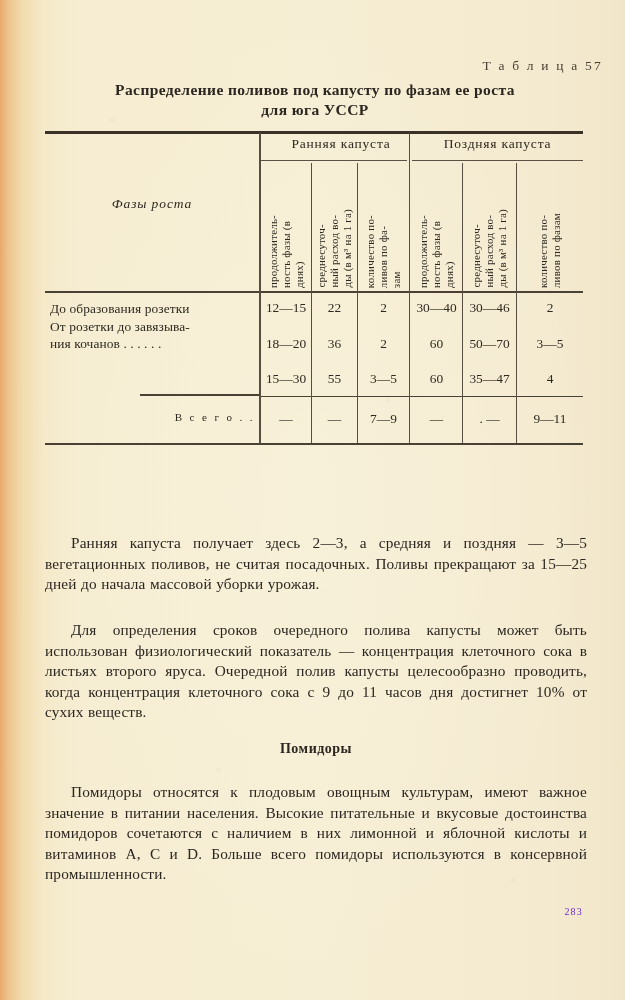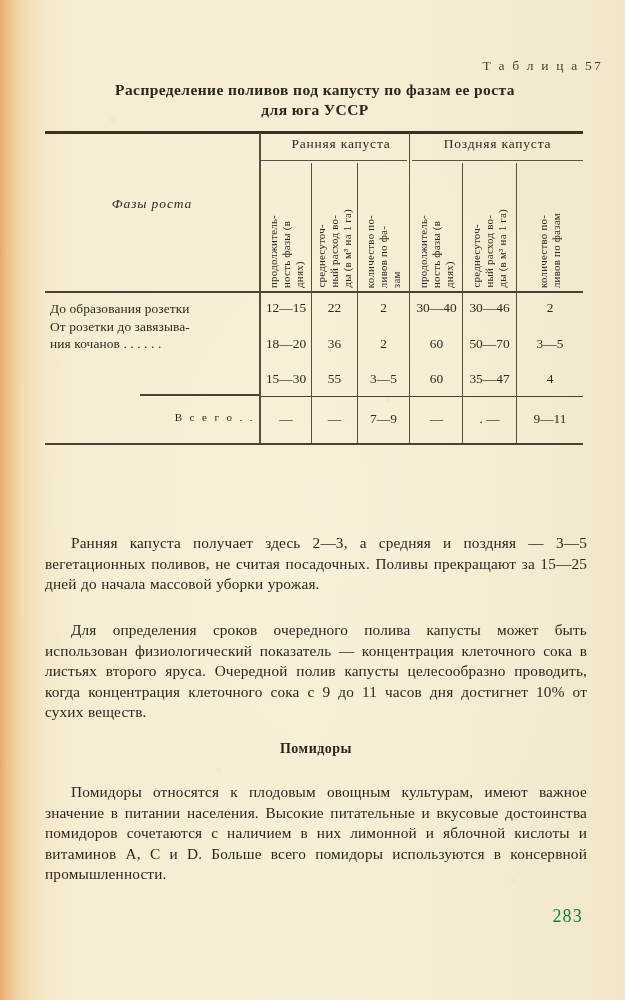--- a/index.html
+++ b/index.html
@@ -87,22 +87,22 @@
   .p2{position:absolute;left:45px;top:533px;width:542px;}
   .p3{position:absolute;left:45px;top:620px;width:542px;}
   .p4{position:absolute;left:45px;top:782px;width:542px;}
   .ind{text-indent:26px;}
 
   .section-h{
     position:absolute;left:45px;top:741px;width:542px;text-align:center;
     font-weight:bold;font-size:14px;letter-spacing:.5px;color:#2b2620;
   }
   .pageno{
-    position:absolute;right:42px;top:906px;font-size:18px;
-    letter-spacing:1.2px;color:#15803d;
+    position:absolute;right:42px;top:906px;font-size:10px;
+    letter-spacing:1.2px;color:#6d28d9;
   }
 </style>
 </head>
 <body>
 
 <div class="paper"></div>
 <div class="grain"></div>
 
 <div class="sheet">
 

